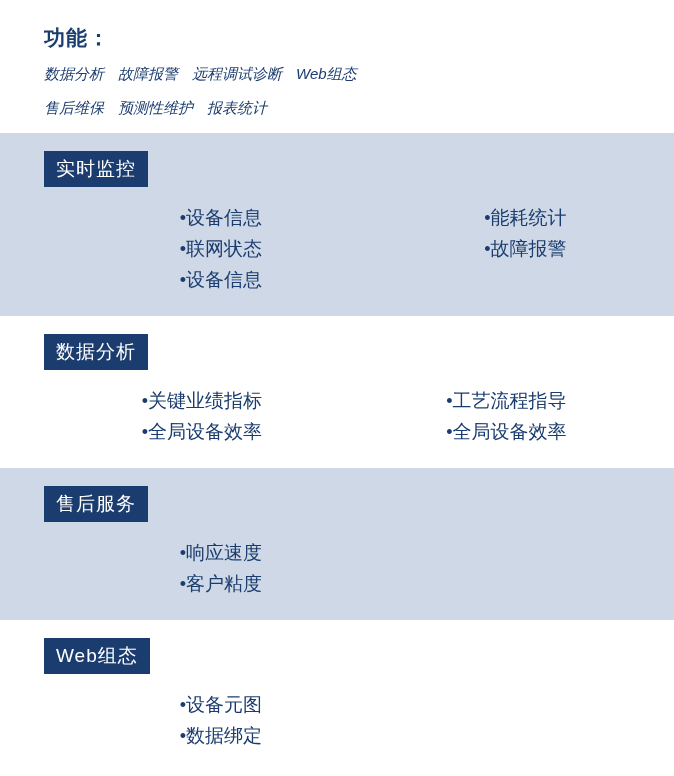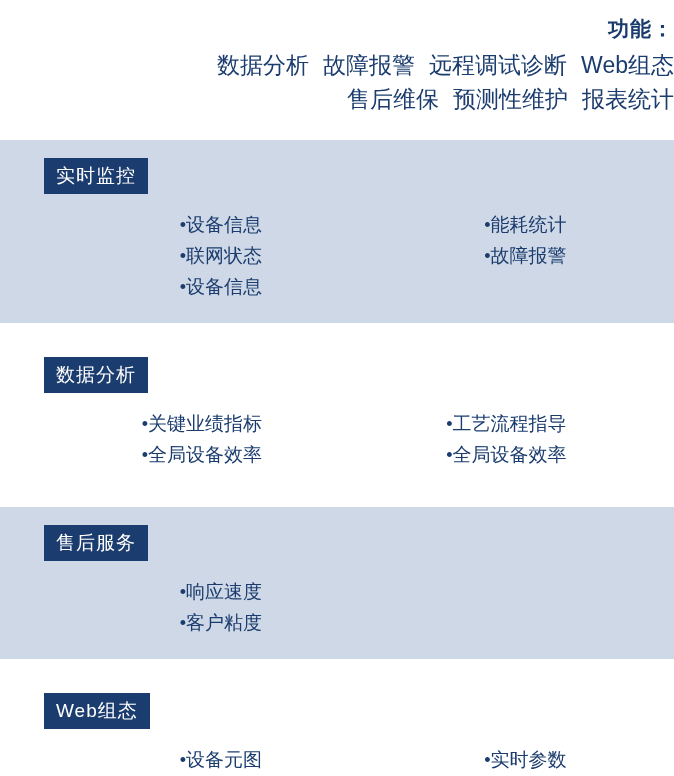--- a/index.html
+++ b/index.html
@@ -15,47 +15,46 @@
     overflow: hidden;
   }
   .page {
     position: relative;
     width: 674px;
     height: 776px;
   }
 
   
   .header {
-    padding: 14px 0 8px 44px;
-    text-align: right;
+    padding: 23px 0 8px 44px;
   }
   .header-title {
     font-size: 21px;
     font-weight: bold;
     color: #1b3c6e;
     letter-spacing: 1px;
     line-height: 30px;
     margin-bottom: 4px;
   }
   .header-line {
-    font-size: 23px;
+    font-size: 15px;
     color: #1b3c6e;
     line-height: 34px;
     white-space: nowrap;
+    font-style: italic;
   }
   .header-line .gap {
     display: inline-block;
     width: 14px;
   }
 
   
   .section {
     padding: 18px 10px 20px 44px;
     position: relative;
-    margin-top: 16px;
   }
   .section.shaded {
     background: #ced8e6;
   }
   .section-tag {
     display: inline-block;
     background: #1b3c6e;
     color: #ffffff;
     font-size: 19px;
     line-height: 1;
@@ -145,18 +144,17 @@
   </div>
 
   <div class="section">
     <div class="section-tag">Web组态</div>
     <div class="items">
       <div class="col col-left">
         <div class="item"><span class="bullet">•</span><span>设备元图</span></div>
         <div class="item"><span class="bullet">•</span><span>数据绑定</span></div>
       </div>
       <div class="col col-right">
-        <div class="item"><span class="bullet">•</span><span>实时参数</span></div>
       </div>
     </div>
   </div>
 
 </div>
 
 </body></html>

